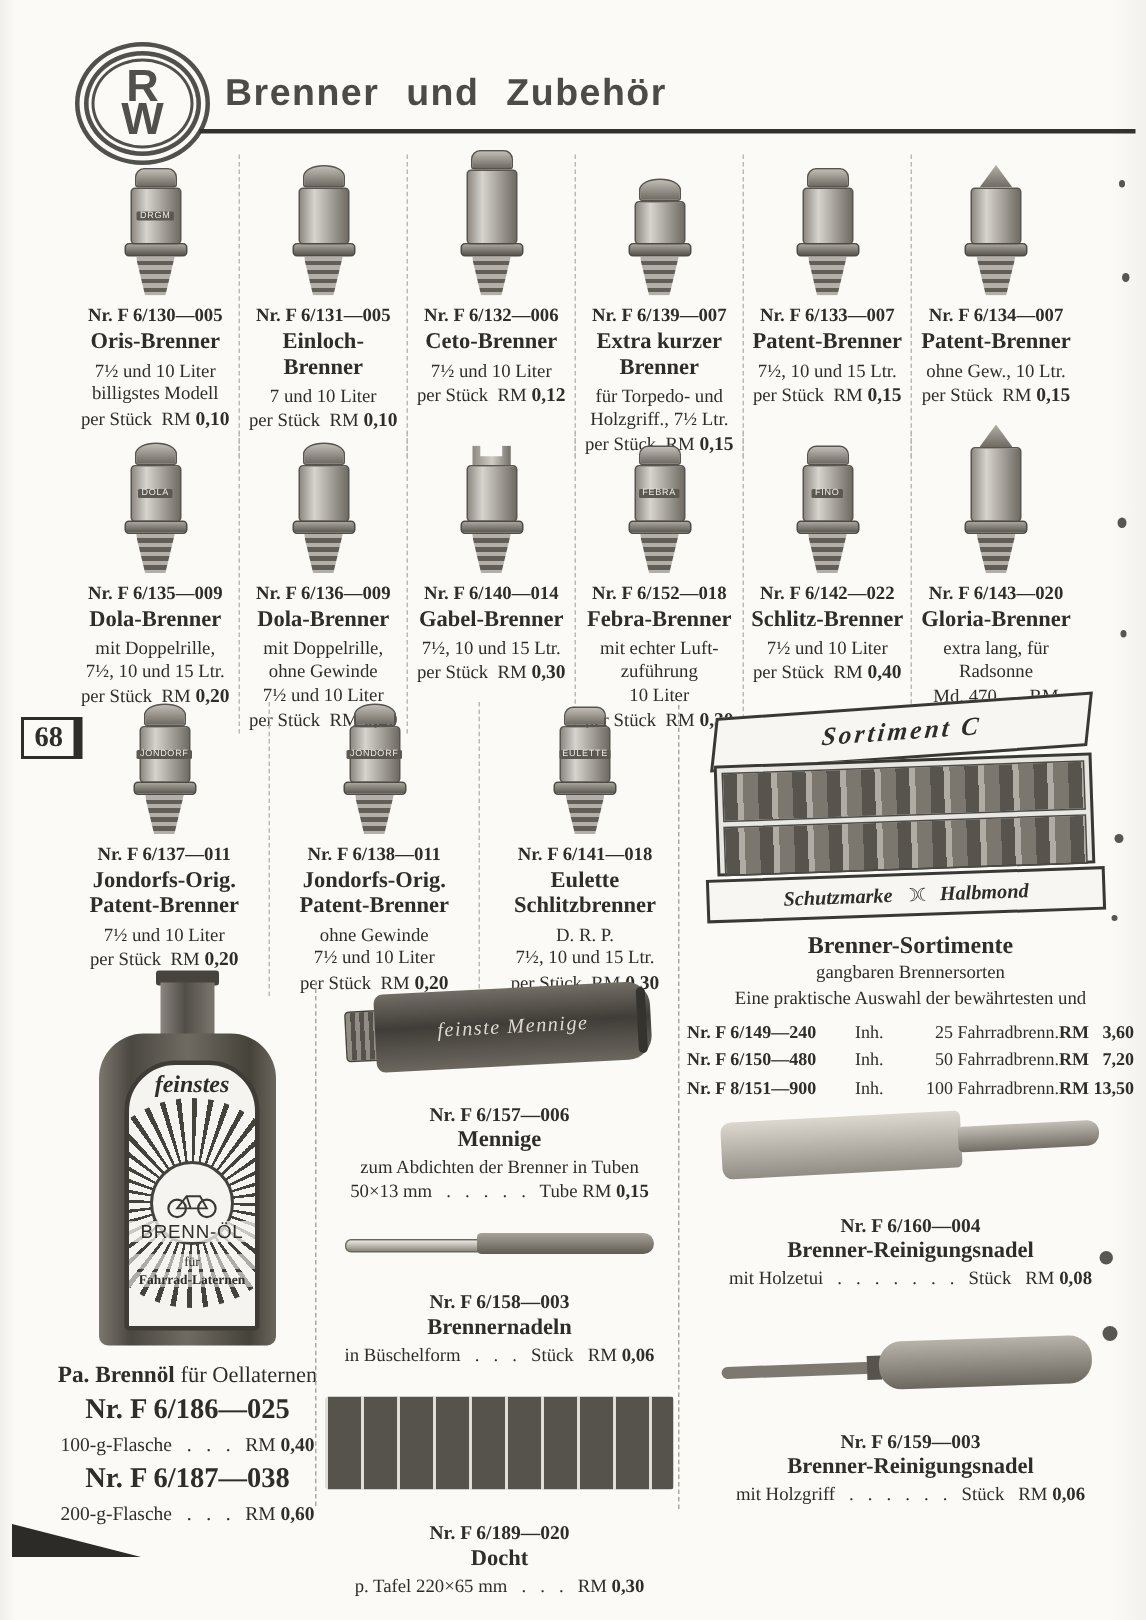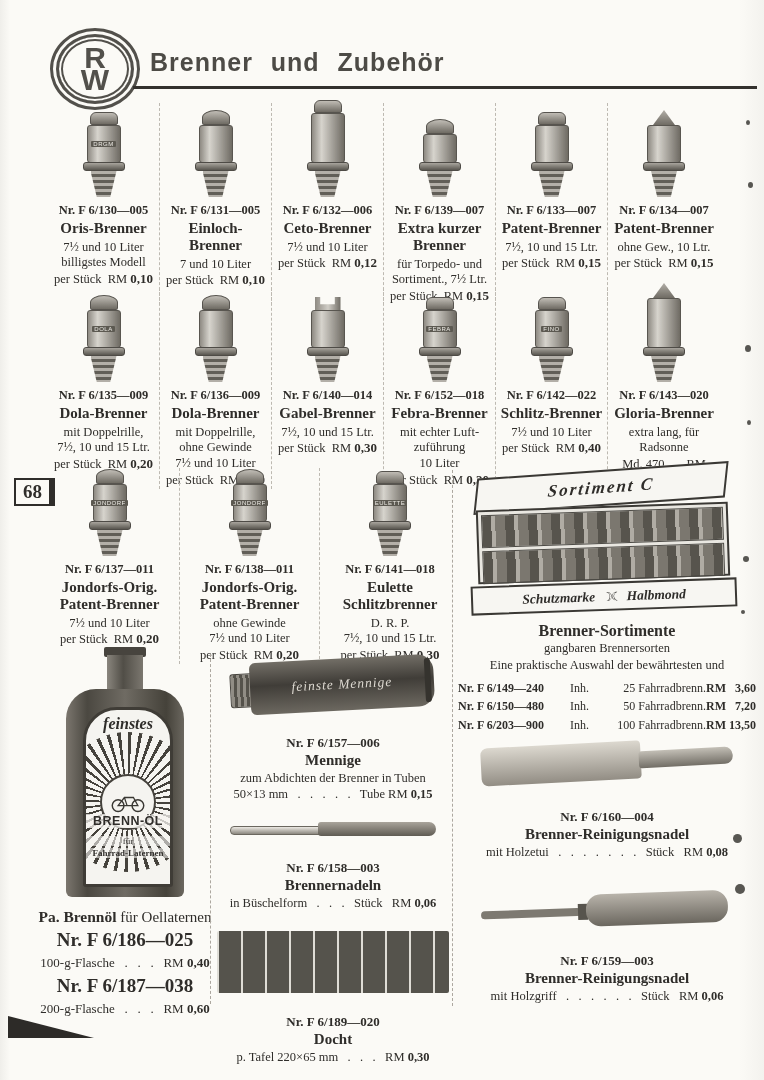--- a/index.html
+++ b/index.html
@@ -104,21 +104,21 @@
   .blab{position:absolute;left:17px;top:62px;width:84px;height:174px;background:#f5f4f0;
         border-radius:34px 34px 3px 3px;border:3px solid #3f3c36;overflow:hidden;}
   .lfeinstes{position:absolute;left:0;top:5px;width:100%;text-align:center;
         font-style:italic;font-weight:bold;font-size:16px;}
   .sun{position:absolute;left:50%;top:22px;width:140px;height:140px;transform:translateX(-50%);
         border-radius:50%;background:repeating-conic-gradient(#45423c 0 3deg,#f5f4f0 3deg 9deg);
         display:flex;align-items:center;justify-content:center;}
   .suncore{width:52px;height:52px;border-radius:50%;background:#f5f4f0;border:2px solid #45423c;
         display:flex;align-items:center;justify-content:center;}
   .lname{position:absolute;left:0;top:104px;width:100%;text-align:center;
-        font-family:"Liberation Sans",sans-serif;font-weight:bold;font-size:12.5px;letter-spacing:.5px;
+        font-family:"Liberation Sans",sans-serif;font-weight:normal;font-size:12.5px;letter-spacing:.5px;
         background:rgba(245,244,240,.75);}
   .lfuer{position:absolute;left:0;top:126px;width:100%;text-align:center;font-size:9px;
         background:rgba(245,244,240,.6);}
   .llat{position:absolute;left:0;top:138px;width:100%;text-align:center;font-size:9px;font-weight:bold;
         background:rgba(245,244,240,.6);}
   .btitle{font-size:15px;}
   .btitle b{font-size:15.5px;}
   .bline{font-size:13px;white-space:pre-wrap;line-height:1.45;}
   .bnr{font-weight:bold;font-size:19px;line-height:1.45;}
 
@@ -221,21 +221,21 @@
         <div class="burner v-short v-dome">
           <div class="bcap"></div>
           <div class="bbody"></div>
           <div class="bflange"></div>
           <div class="bthread"></div>
         </div>
       </div>
       <div class="nr">Nr. F 6/139—007</div>
       <div class="pname">Extra kurzer Brenner</div>
       <div class="pdesc">für Torpedo- und</div>
-      <div class="pdesc">Sortiment., 7½ Ltr.</div>
+      <div class="pdesc">Holzgriff., 7½ Ltr.</div>
       <div class="pprice"><span>per Stück  RM</span> <b>0,15</b></div>
     </div>
     <div class="cell">
       <div class="pic">
         <div class="burner v-flat">
           <div class="bcap"></div>
           <div class="bbody"></div>
           <div class="bflange"></div>
           <div class="bthread"></div>
         </div>
@@ -438,21 +438,21 @@
         <span class="st-pr">3,60</span>
       </div>
       <div class="strow">
         <span class="st-nr">Nr. F 6/150—480</span>
         <span class="st-inh">Inh.</span>
         <span class="st-qty">50 Fahrradbrenn.</span>
         <span class="st-rm">RM</span>
         <span class="st-pr">7,20</span>
       </div>
       <div class="strow">
-        <span class="st-nr">Nr. F 6/203—900</span>
+        <span class="st-nr">Nr. F 8/151—900</span>
         <span class="st-inh">Inh.</span>
         <span class="st-qty">100 Fahrradbrenn.</span>
         <span class="st-rm">RM</span>
         <span class="st-pr">13,50</span>
       </div>
     </div>
   </div>
 
   <div class="bottlecol">
     <div class="bottle">

